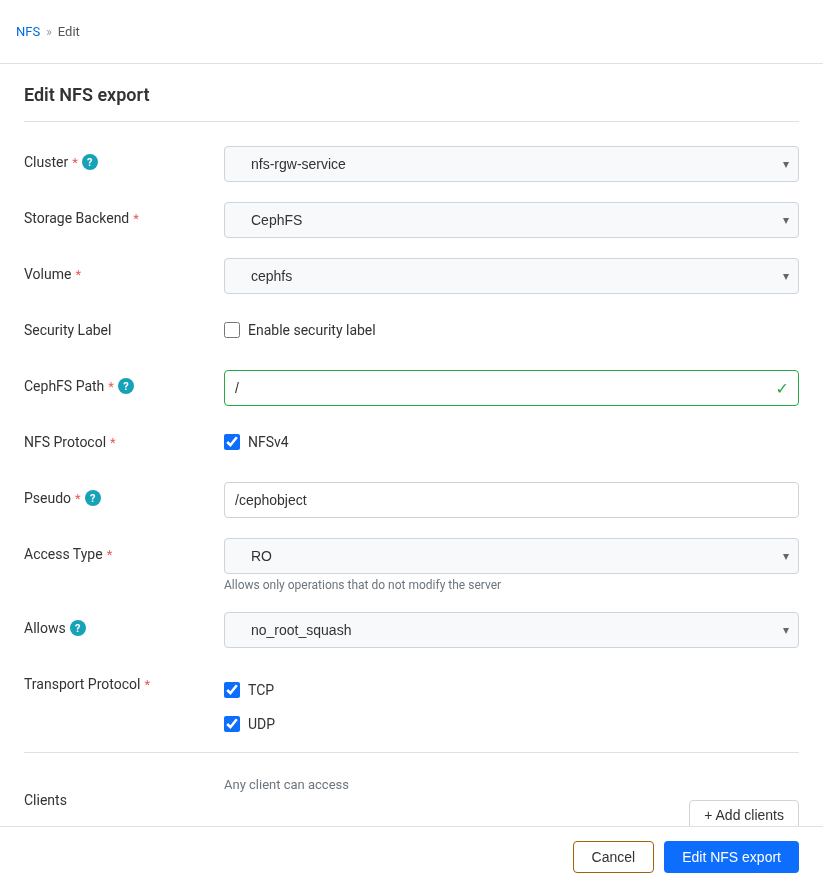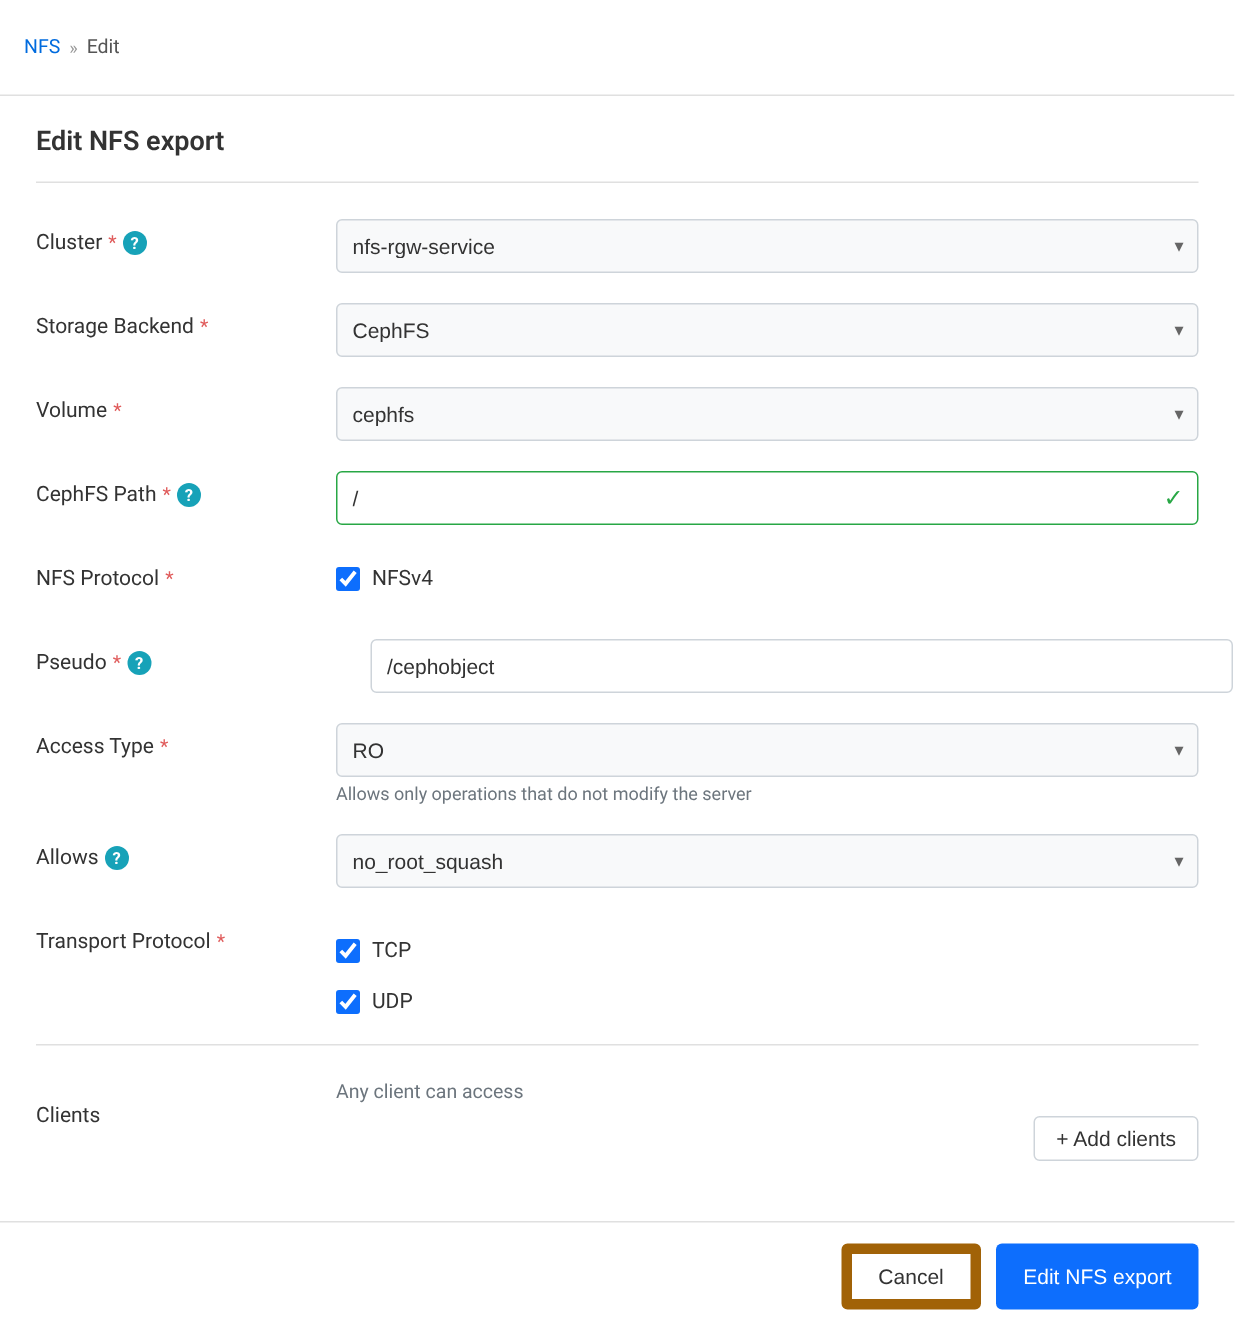--- a/index.html
+++ b/index.html
@@ -87,21 +87,21 @@
       flex: 1;
     }
 
     
     .select-wrapper {
       position: relative;
       width: 100%;
     }
     .select-field {
       width: 100%;
-      padding: 6px 30px 6px 10px;
+      padding: 6px 30px 6px 26px;
       border: 1px solid #ced4da;
       border-radius: 4px;
       background: #f8f9fa;
       font-size: 14px;
       color: #333;
       appearance: none;
       cursor: pointer;
       height: 36px;
     }
     .select-arrow {
@@ -120,21 +120,20 @@
       padding: 6px 10px;
       border: 1px solid #28a745;
       border-radius: 4px;
       font-size: 14px;
       color: #333;
       height: 36px;
       outline: none;
     }
     .text-input.normal {
       border-color: #ced4da;
-      margin-left: 23px;
     }
 
     .input-with-check {
       position: relative;
     }
     .input-check-icon {
       position: absolute;
       right: 10px;
       top: 50%;
       transform: translateY(-50%);
@@ -218,21 +217,21 @@
       background: #fff;
       border-top: 1px solid #e0e0e0;
       padding: 14px 24px;
       display: flex;
       justify-content: flex-end;
       gap: 10px;
     }
 
     .btn-cancel {
       padding: 7px 18px;
-      border: 7px solid #a16207;
+      border: 1px solid #a16207;
       background: #fff;
       border-radius: 4px;
       font-size: 14px;
       cursor: pointer;
       color: #333;
     }
 
     .btn-primary {
       padding: 7px 18px;
       border: none;
@@ -306,20 +305,31 @@
     <div class="form-control">
       <div class="select-wrapper">
         <select class="select-field">
           <option>cephfs</option>
         </select>
         <span class="select-arrow">▾</span>
       </div>
     </div>
   </div>
 
+  <div class="form-row">
+    <div class="form-label">
+      <span>Security Label</span>
+    </div>
+    <div class="form-control">
+      <div class="checkbox-wrapper">
+        <input type="checkbox" id="security-label-cb" style="">
+        <label for="security-label-cb">Enable security label</label>
+      </div>
+    </div>
+  </div>
 
   <div class="form-row">
     <div class="form-label">
       <span>CephFS Path</span>
       <span class="required">*</span>
       <span class="help-icon">?</span>
     </div>
     <div class="form-control">
       <div class="input-with-check">
         <input type="text" class="text-input" value="/" style="">

